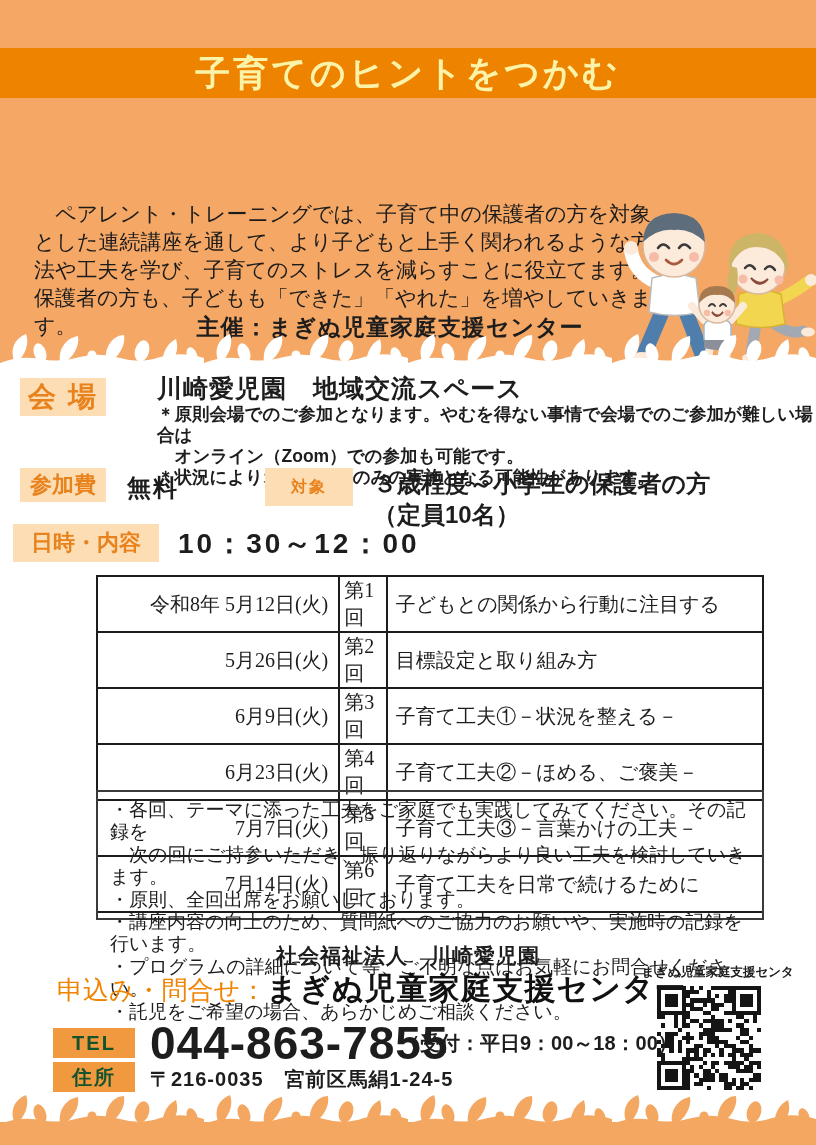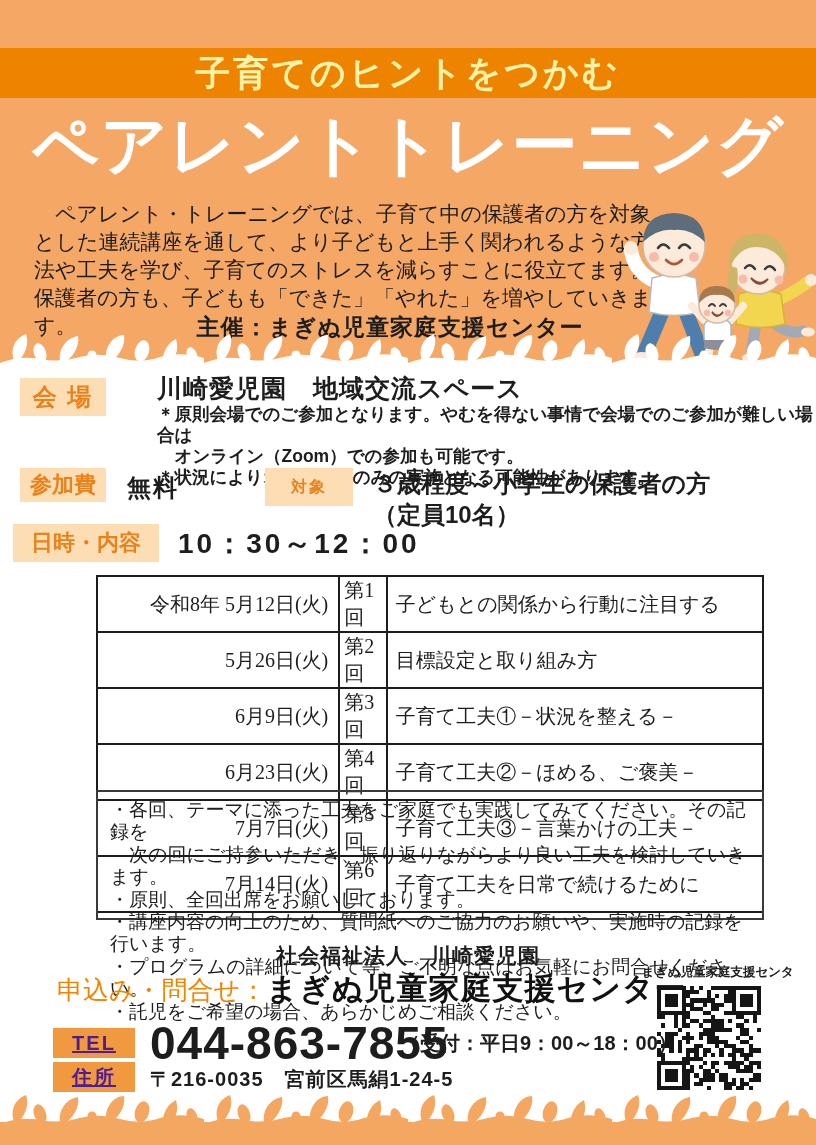--- a/index.html
+++ b/index.html
@@ -17,21 +17,21 @@
   .hero-desc { position:absolute; left:34px; top:200px; width:620px;
                font-size:21px; line-height:28px; font-weight:500; color:#1b1b1b; }
   .hero-organizer { position:absolute; left:0; top:312px; width:780px; text-align:center;
                     font-size:23px; font-weight:bold; letter-spacing:1px; }
   .hero-leaves { position:absolute; left:0; top:331px; }
   .family { position:absolute; left:612px; top:190px; }
 
   
   .tag { position:absolute; background:#FCDDB4; color:#E8821C; font-weight:bold;
          display:flex; align-items:center; justify-content:center; letter-spacing:2px; }
-  .tag-venue  { left:20px;  top:378px; width:86px;  height:38px; font-size:24px; }
+  .tag-venue  { left:20px;  top:378px; width:86px;  height:38px; font-size:28px; }
   .tag-fee    { left:20px;  top:468px; width:86px;  height:34px; font-size:22px; letter-spacing:0; }
   .tag-target { left:265px; top:468px; width:88px;  height:38px; font-size:16px; }
   .tag-dt     { left:13px;  top:524px; width:146px; height:38px; font-size:22px; letter-spacing:0; }
 
   .venue-name  { position:absolute; left:157px; top:372px; font-size:25px; font-weight:bold; letter-spacing:1px; }
   .venue-notes { position:absolute; left:157px; top:404px; font-size:17.5px; line-height:21px; font-weight:bold; }
   .fee-value   { position:absolute; left:127px; top:472px; font-size:24px; font-weight:bold; letter-spacing:2px; }
   .target-value{ position:absolute; left:373px; top:468px; font-size:24px; font-weight:bold; line-height:31px; }
   .dt-time     { position:absolute; left:178px; top:525px; font-size:28px; font-weight:bold; letter-spacing:3px; }
   .pre-line { white-space:pre-wrap; }
@@ -52,22 +52,22 @@
   .org-line { position:absolute; left:0; top:942px; width:816px; text-align:center;
               font-size:21px; font-weight:bold; letter-spacing:1px; }
   .contact-line { position:absolute; left:57px; top:968px; display:flex; align-items:baseline; }
   .contact-label { color:#F08300; font-size:26px; font-weight:normal; }
   .contact-name  { color:#111; font-size:31px; font-weight:bold; letter-spacing:1px; }
 
   .qr-label { position:absolute; left:640px; top:964px; width:156px; text-align:center;
               font-size:12.5px; font-weight:bold; }
   .qr { position:absolute; left:657px; top:986px; width:104px; height:104px; background:#fff; }
 
-  .flabel { position:absolute; background:#F0993E; color:#4c1d95; font-weight:bold;
-            display:flex; align-items:center; justify-content:center; font-size:20px; letter-spacing:2px;text-decoration:underline; }
+  .flabel { position:absolute; background:#F0993E; color:#14532d; font-weight:bold;
+            display:flex; align-items:center; justify-content:center; font-size:20px; letter-spacing:2px; }
   .flabel-tel  { left:53px; top:1028px; width:82px; height:30px; }
   .flabel-addr { left:53px; top:1062px; width:82px; height:30px; }
   .tel-number { position:absolute; left:150px; top:1016px; font-size:46px; font-weight:bold; letter-spacing:1px; }
   .tel-hours  { position:absolute; left:400px; top:1030px; font-size:20px; font-weight:bold; }
   .addr-value { position:absolute; left:150px; top:1066px; font-size:20px; font-weight:bold; letter-spacing:1px; }
 
   .bottom-leaves { position:absolute; left:0; top:1092px; }
   .bottom-strip  { position:absolute; left:0; top:1122px; width:816px; height:23px; background:#F3A761; }
 </style>
 </head>
@@ -94,21 +94,20 @@
     </g>
   </defs>
 </svg>
 
 <div class="page">
 
   <header class="hero">
     <div class="hero-band">
       <span>子育てのヒントをつかむ</span>
     </div>
-    <h1 class="hero-title">ペアレントトレーニング</h1>
     <p class="hero-desc">　ペアレント・トレーニングでは、子育て中の保護者の方を対象とした連続講座を通して、より子どもと上手く関われるような方法や工夫を学び、子育てのストレスを減らすことに役立てます。保護者の方も、子どもも「できた」「やれた」を増やしていきます。</p>
     <div class="hero-organizer">主催：まぎぬ児童家庭支援センター</div>
 
     <svg class="family" width="204" height="173" viewBox="0 0 204 173">
 
       <g>
         <path d="M50,122 L33,162" stroke="#4F7EAC" stroke-width="15" stroke-linecap="round" fill="none"></path>
         <path d="M74,122 L90,164" stroke="#4F7EAC" stroke-width="15" stroke-linecap="round" fill="none"></path>
         <ellipse cx="30" cy="167" rx="9" ry="5" fill="#FCEADB"></ellipse>
         <ellipse cx="93" cy="169" rx="9" ry="5" fill="#FCEADB"></ellipse>

